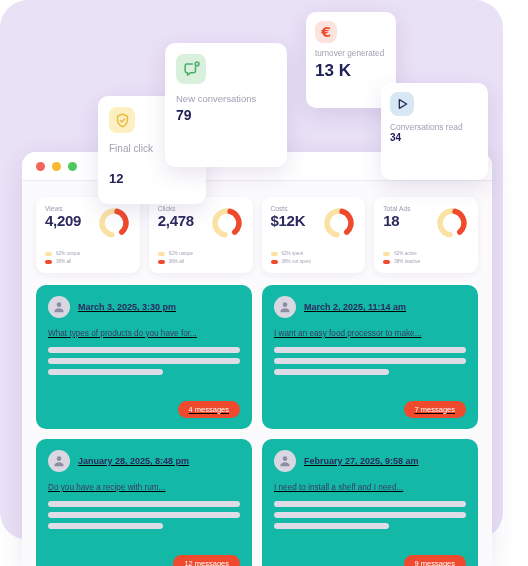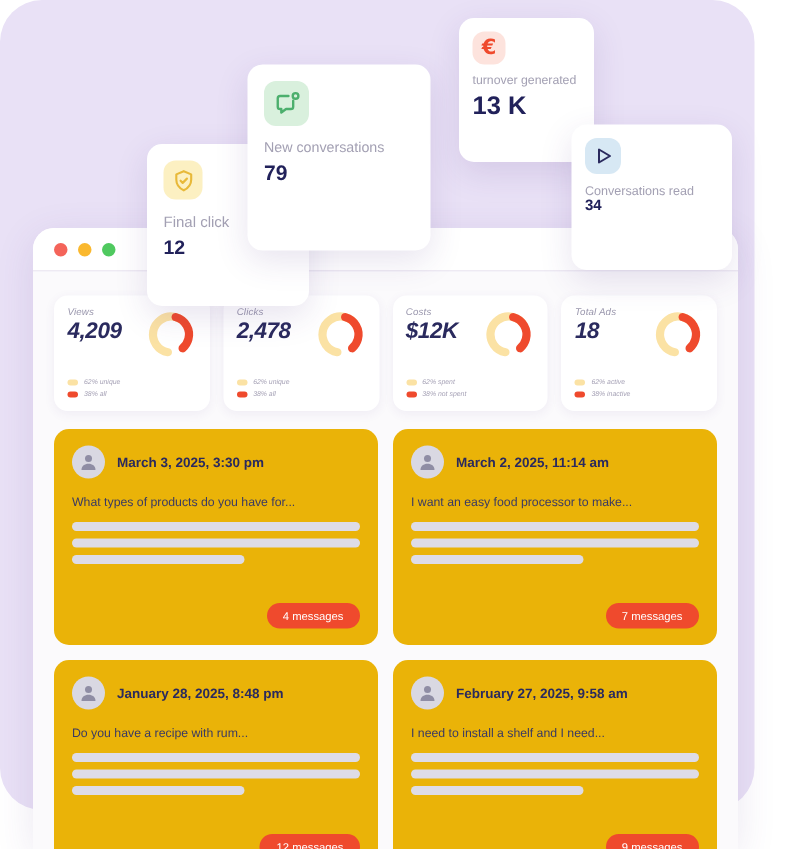--- a/index.html
+++ b/index.html
@@ -66,21 +66,20 @@
     gap: 9px;
   }
   .stat-card {
     flex: 1;
     background: #ffffff;
     border-radius: 9px;
     padding: 8px 9px 9px 9px;
     box-shadow: 0 2px 7px rgba(90, 60, 140, 0.07);
     position: relative;
     min-width: 0;
-    font-style: italic;
   }
   .stat-top {
     display: flex;
     justify-content: space-between;
     align-items: flex-start;
   }
   .stat-texts { min-width: 0; }
   .stat-label {
     font-size: 6.5px;
     color: #9a97ad;
@@ -121,23 +120,24 @@
   }
 
   
   #conversation-grid {
     margin-top: 12px;
     display: grid;
     grid-template-columns: 1fr 1fr;
     gap: 10px;
   }
   .conv-card {
-    background: #eab308;
+    background: #14b8a6;
     border-radius: 10px;
     padding: 11px 12px 11px 12px;
+    text-decoration: underline;
   }
   .conv-head {
     display: flex;
     align-items: center;
     gap: 8px;
   }
   .avatar {
     width: 22px;
     height: 22px;
     border-radius: 50%;
@@ -208,21 +208,21 @@
   .float-value {
     color: #21215a;
     font-weight: bold;
   }
 
   #card-final-click {
     left: 98px;  top: 96px;  width: 86px; height: 86px;
   }
   #card-final-click .float-icon { width: 26px; height: 26px; background: #fcf0c2; }
   #card-final-click .float-label { font-size: 10px; margin-top: 10px; }
-  #card-final-click .float-value { font-size: 13px; margin-top: 2px; }
+  #card-final-click .float-value { font-size: 13px; margin-top: 16px; }
 
   #card-new-conversations {
     left: 165px; top: 27px; width: 100px; height: 102px; margin-top: 16px;
   }
   #card-new-conversations .float-icon { width: 30px; height: 30px; background: #d9f0dd; }
   #card-new-conversations .float-label { font-size: 9.5px; margin-top: 9px; }
   #card-new-conversations .float-value { font-size: 14px; margin-top: 2px; }
 
   #card-turnover {
     left: 306px; top: 12px; width: 72px; height: 78px; padding: 9px;

